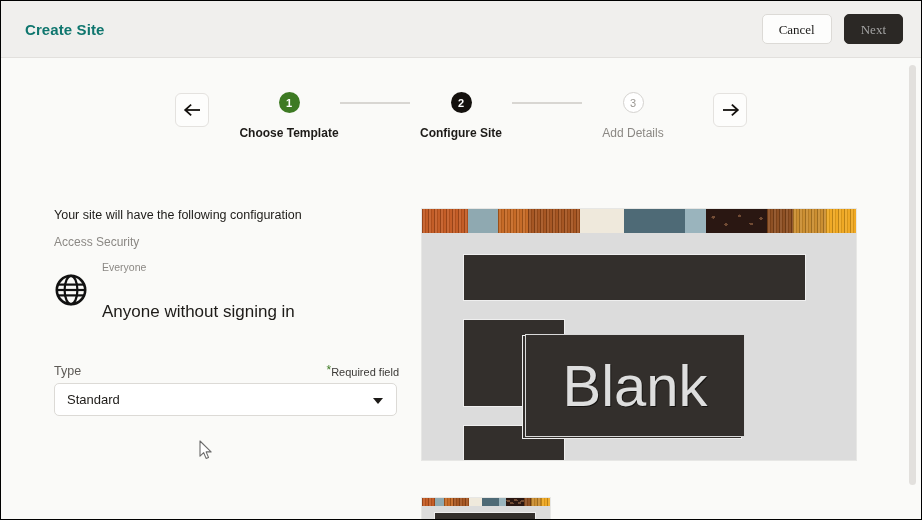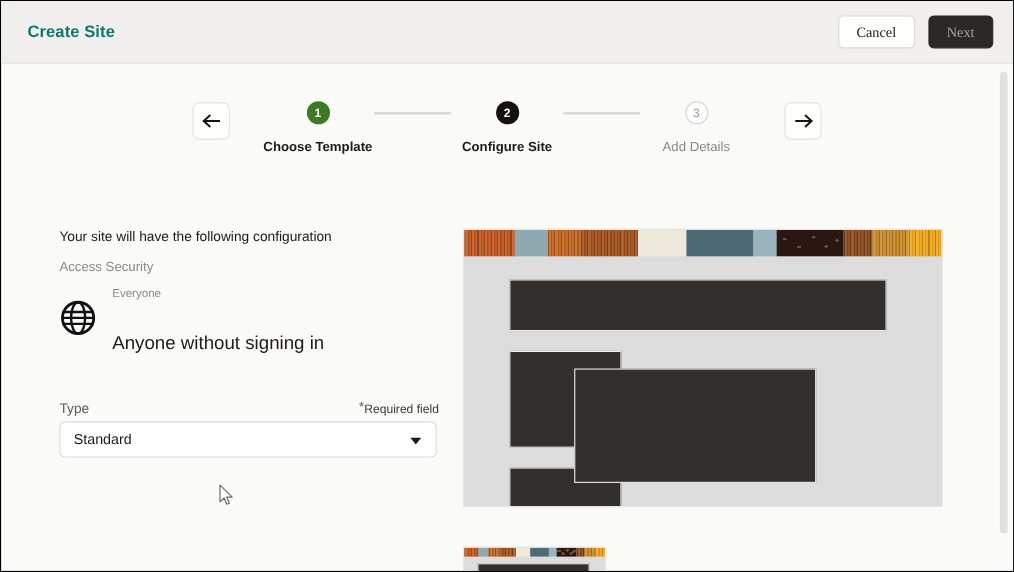--- a/index.html
+++ b/index.html
@@ -452,20 +452,23 @@
           <div class="band" style="flex:0 0 6.0%; background:#8a4a1c;"></div>
           <div class="band" style="flex:0 0 7.5%; background:#c98a2a;"></div>
           <div class="band" style="flex:1 1 auto; background:#efa61c;"></div>
         </div>
 
         <div class="blk" style="left:41px; top:45px; width:343px; height:47px;"></div>
         <div class="blk" style="left:41px; top:110px; width:102px; height:88px;"></div>
         <div class="blk" style="left:41px; top:216px; width:102px; height:45px;"></div>
         <div class="blk" style="left:100px; top:126px; width:220px; height:104px;"></div>
 
+        <div class="blank-card" style="left:103px; top:125px; width:220px; height:103px;">
+          <span class="blank-text">Blank</span>
+        </div>
       </div>
 
       <div class="tpl-card tpl-small">
         <div class="tpl-banner">
           <div class="band" style="flex:0 0 10.5%; background:#c2571f;"></div>
           <div class="band smooth" style="flex:0 0 7.0%; background:#8fa9b1;"></div>
           <div class="band" style="flex:0 0 7.0%; background:#c4651f;"></div>
           <div class="band" style="flex:0 0 12.0%; background:#a3501b;"></div>
           <div class="band smooth" style="flex:0 0 10.0%; background:#efe9dc;"></div>
           <div class="band smooth" style="flex:0 0 14.0%; background:#4e6a76;"></div>

